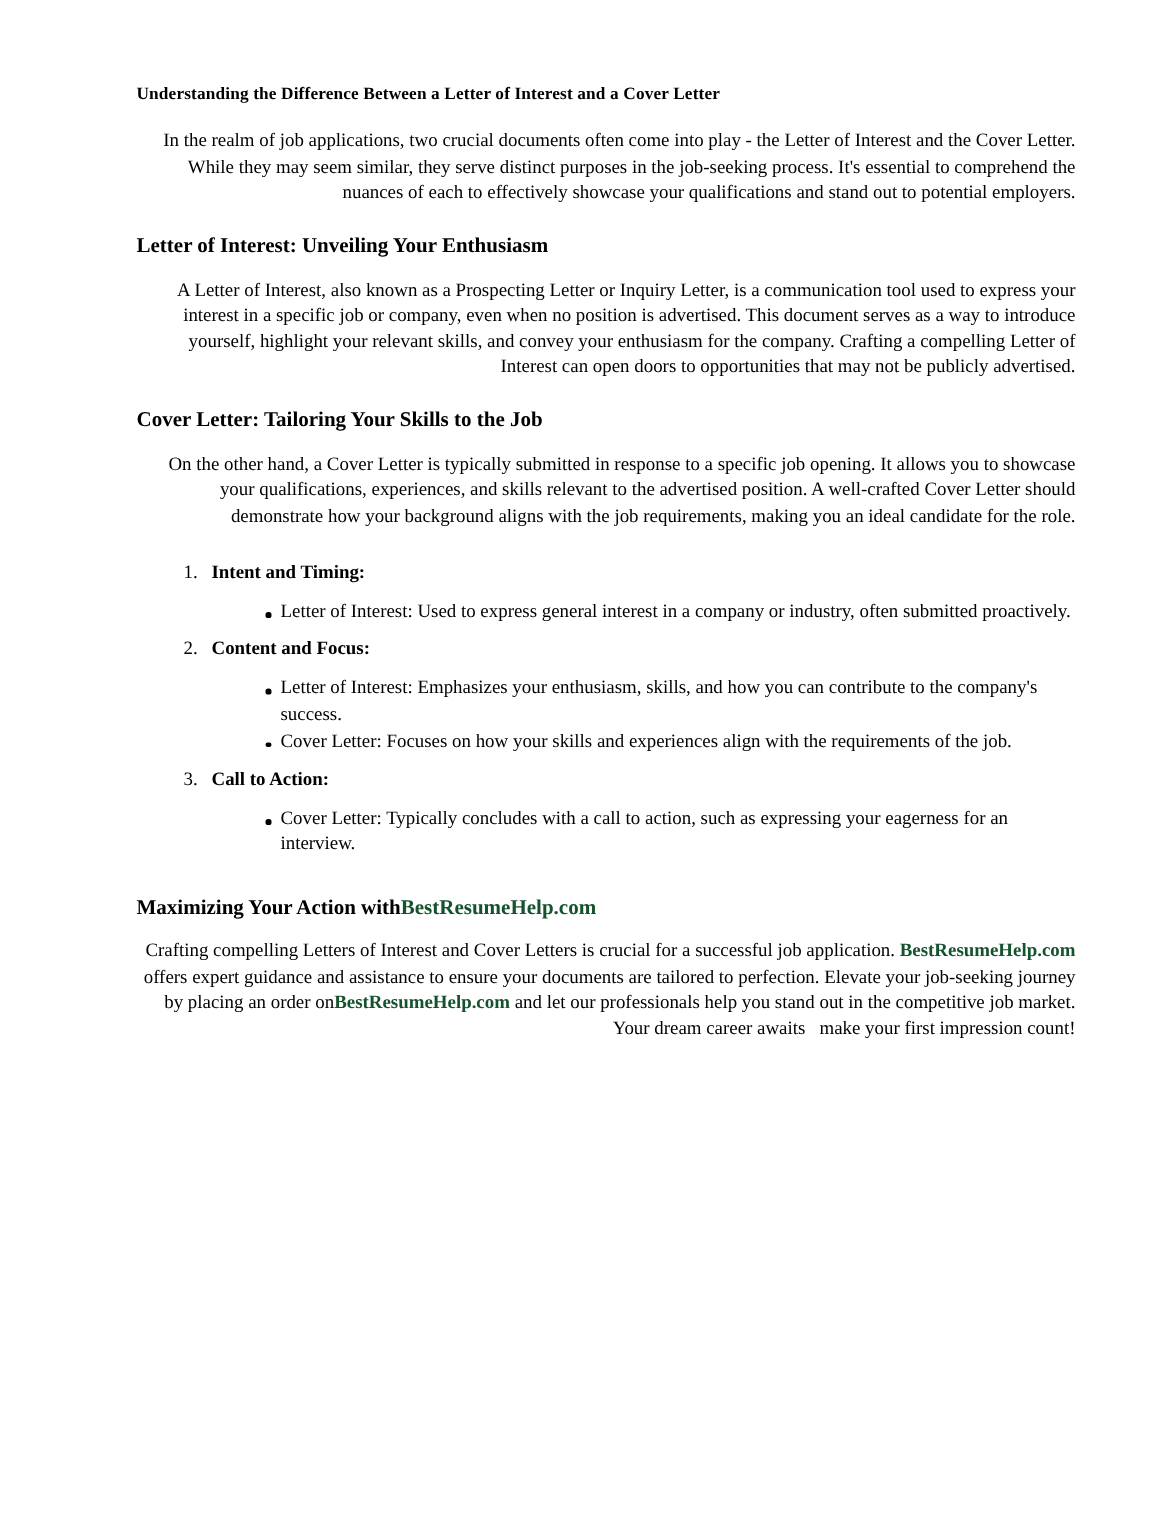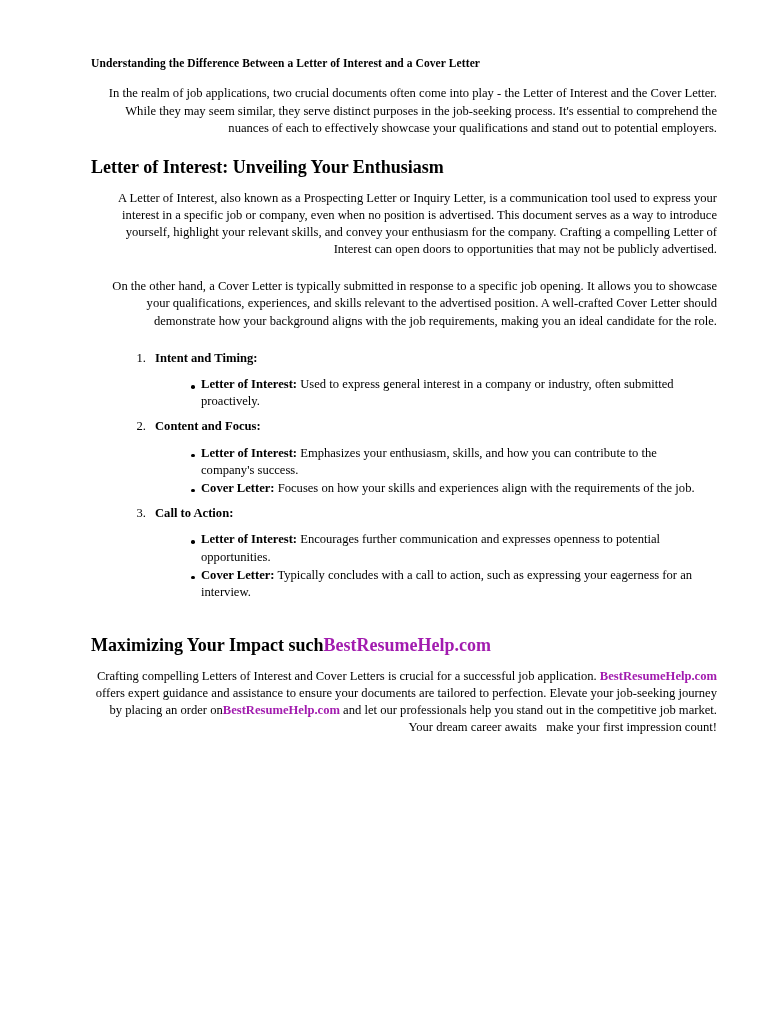--- a/index.html
+++ b/index.html
@@ -30,47 +30,47 @@
   .doc-title {
     font-size: 11.5px;
     font-weight: bold;
     line-height: 1.25;
     margin: 0 0 15px 0;
     letter-spacing: 0.1px;
   }
 
   
   .section-heading {
-    font-size: 18px;
+    font-size: 14px;
     font-weight: bold;
     line-height: 1.2;
     margin: 0 0 11px 0;
   }
 
   
   .para {
     font-size: 12.6px;
     line-height: 1.365;
     margin: 0 0 20px 0;
     text-align: right;
   }
   .para.last {
     margin-bottom: 0;
   }
 
   
   .brand-link {
-    color: #a21caf;
+    color: #14532d;
     font-weight: bold;
     text-decoration: none;
   }
 
   
   ol.num-list {
-    margin: 16px;
+    margin: 2px;
     padding: 0 0 0 42px;
     list-style-type: decimal;
     font-size: 12.6px;
   }
   ol.num-list > li {
     font-weight: bold;
     line-height: 1.365;
     margin: 0 0 2px 0;
     padding-left: 6px;
   }
@@ -100,41 +100,42 @@
     content: "";
     position: absolute;
     left: 0;
     top: 9px;
     width: 3.5px;
     height: 3.5px;
     background: #000000;
     border-radius: 50%;
   }
   .bullet-term {
-    font-weight: bold;
+    font-weight: normal;
   }
 
   .spacer-after-list {
     height: 18px;
   }
 </style>
 </head>
 <body>
 
 <div class="page">
   <div class="content">
 
     <h1 class="doc-title">Understanding the Difference Between a Letter of Interest and a Cover Letter</h1>
 
     <p class="para">In the realm of job applications, two crucial documents often come into play - the Letter of Interest and the Cover Letter. While they may seem similar, they serve distinct purposes in the job-seeking process. It's essential to comprehend the nuances of each to effectively showcase your qualifications and stand out to potential employers.</p>
 
     <h2 class="section-heading">Letter of Interest: Unveiling Your Enthusiasm</h2>
 
     <p class="para">A Letter of Interest, also known as a Prospecting Letter or Inquiry Letter, is a communication tool used to express your interest in a specific job or company, even when no position is advertised. This document serves as a way to introduce yourself, highlight your relevant skills, and convey your enthusiasm for the company. Crafting a compelling Letter of Interest can open doors to opportunities that may not be publicly advertised.</p>
 
+    <h2 class="section-heading">Cover Letter: Tailoring Your Skills to the Job</h2>
 
     <p class="para">On the other hand, a Cover Letter is typically submitted in response to a specific job opening. It allows you to showcase your qualifications, experiences, and skills relevant to the advertised position. A well-crafted Cover Letter should demonstrate how your background aligns with the job requirements, making you an ideal candidate for the role.</p>
 
 
     <ol class="num-list">
 
       <li>
         <span class="li-label">Intent and Timing:</span>
         <ul class="bullet-list">
           <li><span class="bullet-term">Letter of Interest:</span><span> Used to express general interest in a company or industry, often submitted proactively.</span></li>
@@ -145,27 +146,26 @@
         <span class="li-label">Content and Focus:</span>
         <ul class="bullet-list">
           <li><span class="bullet-term">Letter of Interest:</span><span> Emphasizes your enthusiasm, skills, and how you can contribute to the company's success.</span></li>
           <li><span class="bullet-term">Cover Letter:</span><span> Focuses on how your skills and experiences align with the requirements of the job.</span></li>
         </ul>
       </li>
 
       <li>
         <span class="li-label">Call to Action:</span>
         <ul class="bullet-list">
-          <li><span class="bullet-term">Letter of Interest:</span><span> Encourages further communication and expresses openness to potential opportunities.</span></li>
           <li><span class="bullet-term">Cover Letter:</span><span> Typically concludes with a call to action, such as expressing your eagerness for an interview.</span></li>
         </ul>
       </li>
 
     </ol>
 
     <div class="spacer-after-list"></div>
 
-    <h2 class="section-heading"><span>Maximizing Your Impact such</span><a href="#" class="brand-link">BestResumeHelp.com</a></h2>
+    <h2 class="section-heading"><span>Maximizing Your Action with</span><a href="#" class="brand-link">BestResumeHelp.com</a></h2>
 
     <p class="para last"><span>Crafting compelling Letters of Interest and Cover Letters is crucial for a successful job application. </span><a href="#" class="brand-link">BestResumeHelp.com</a><span> offers expert guidance and assistance to ensure your documents are tailored to perfection. Elevate your job-seeking journey by placing an order on</span><a href="#" class="brand-link">BestResumeHelp.com</a><span> and let our professionals help you stand out in the competitive job market. Your dream career awaits &nbsp; make your first impression count!</span></p>
 
   </div>
 </div>
 
 </body></html>

